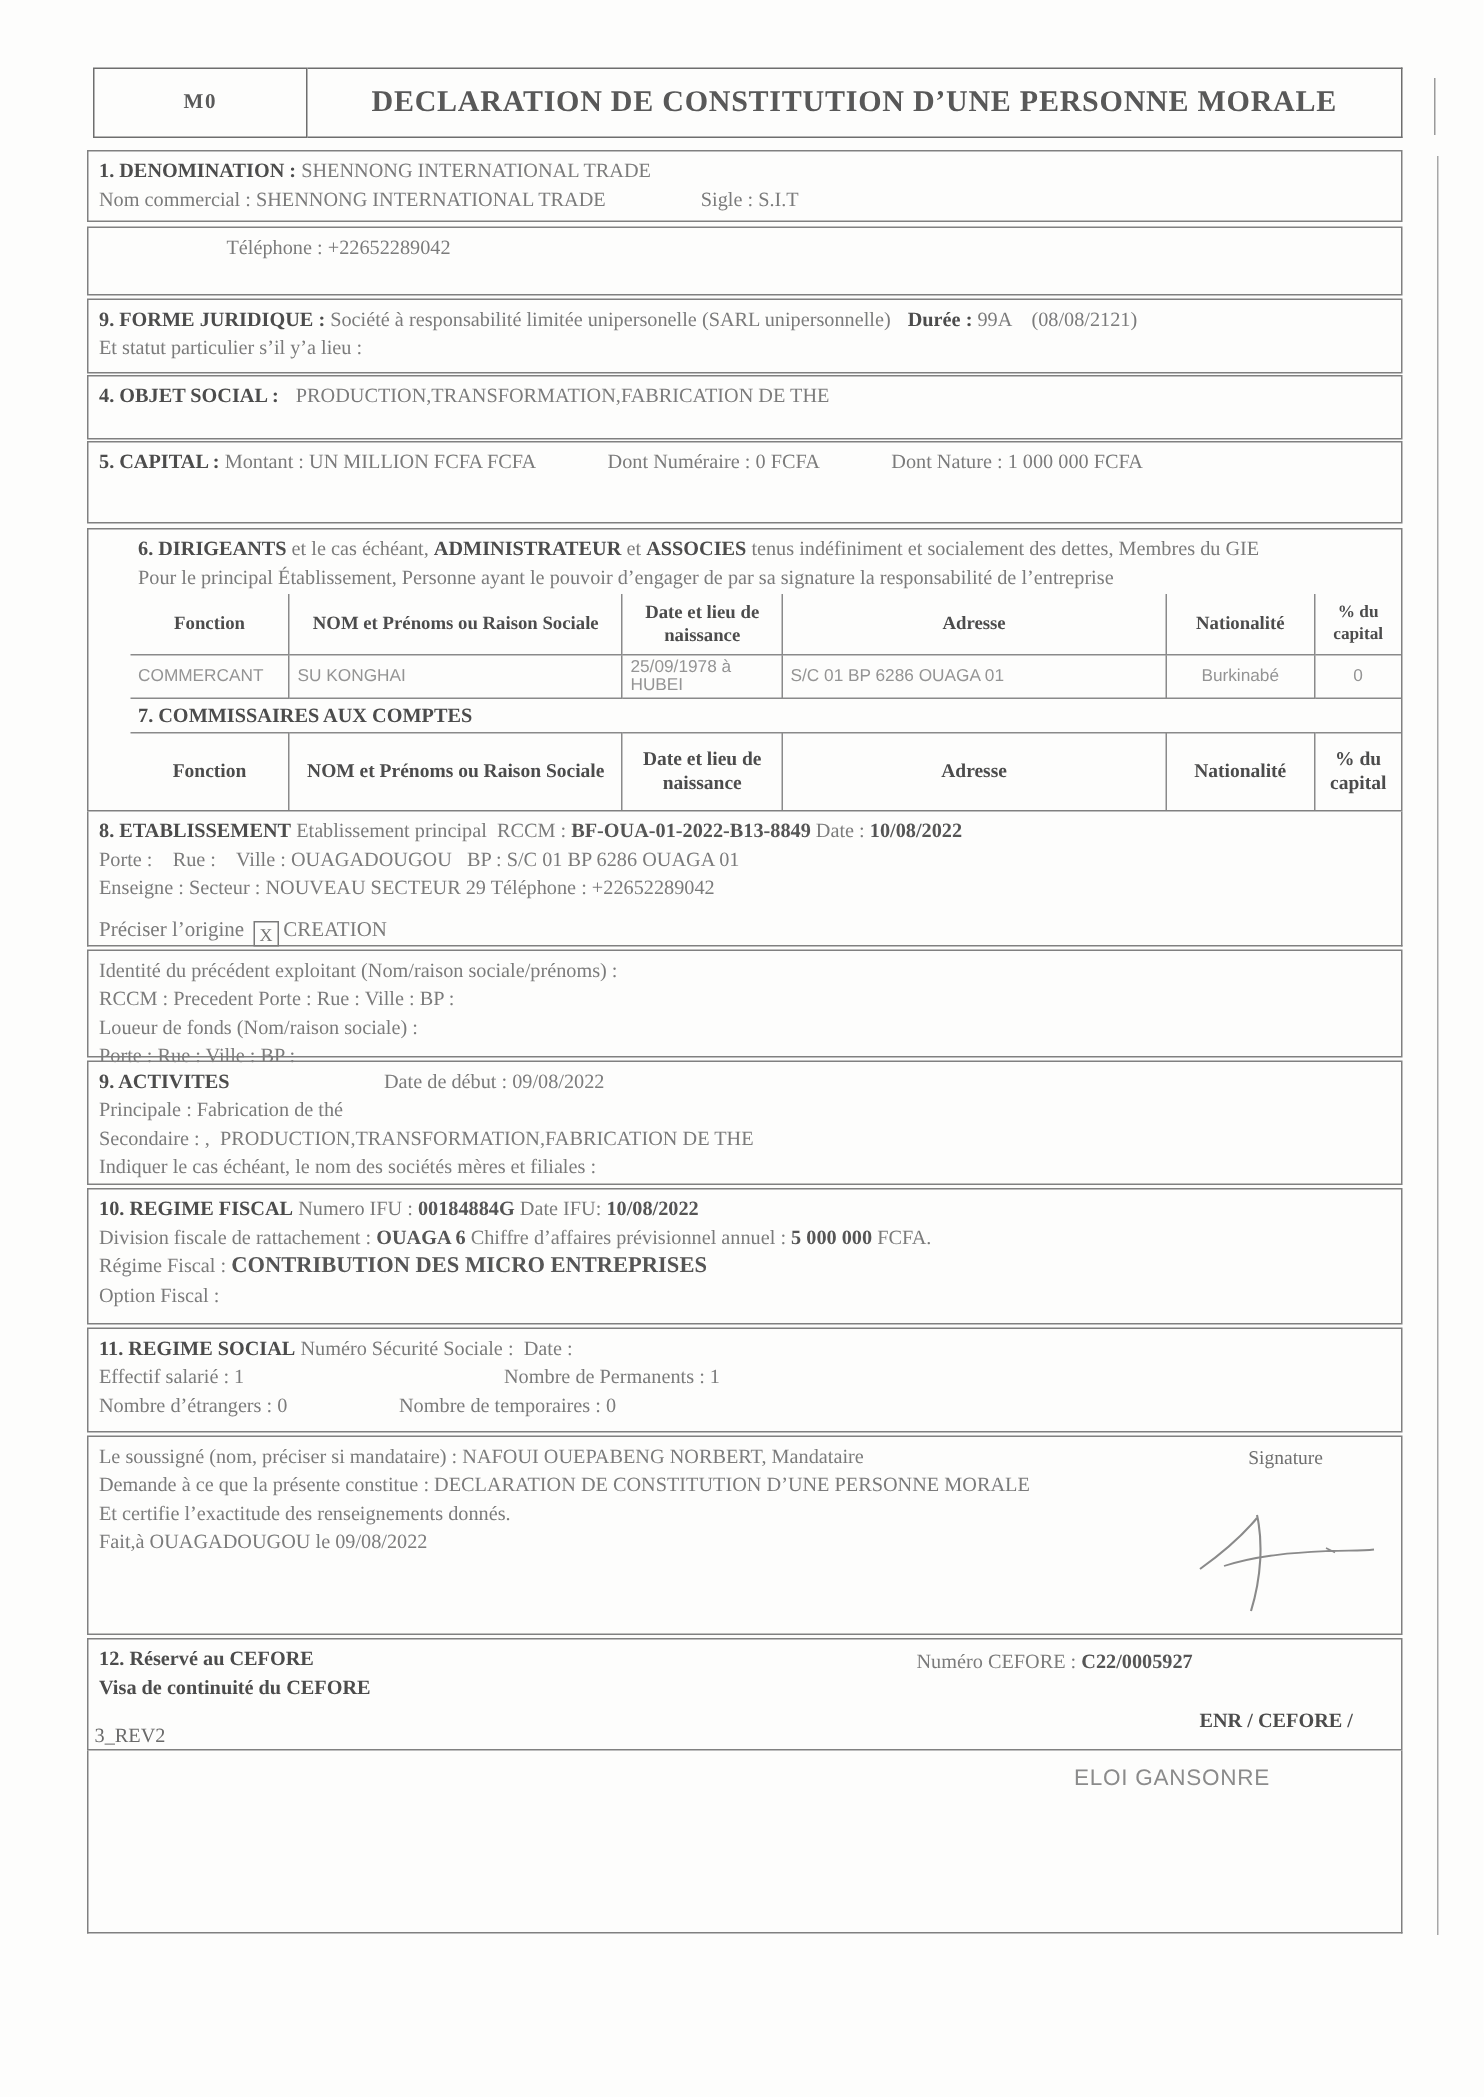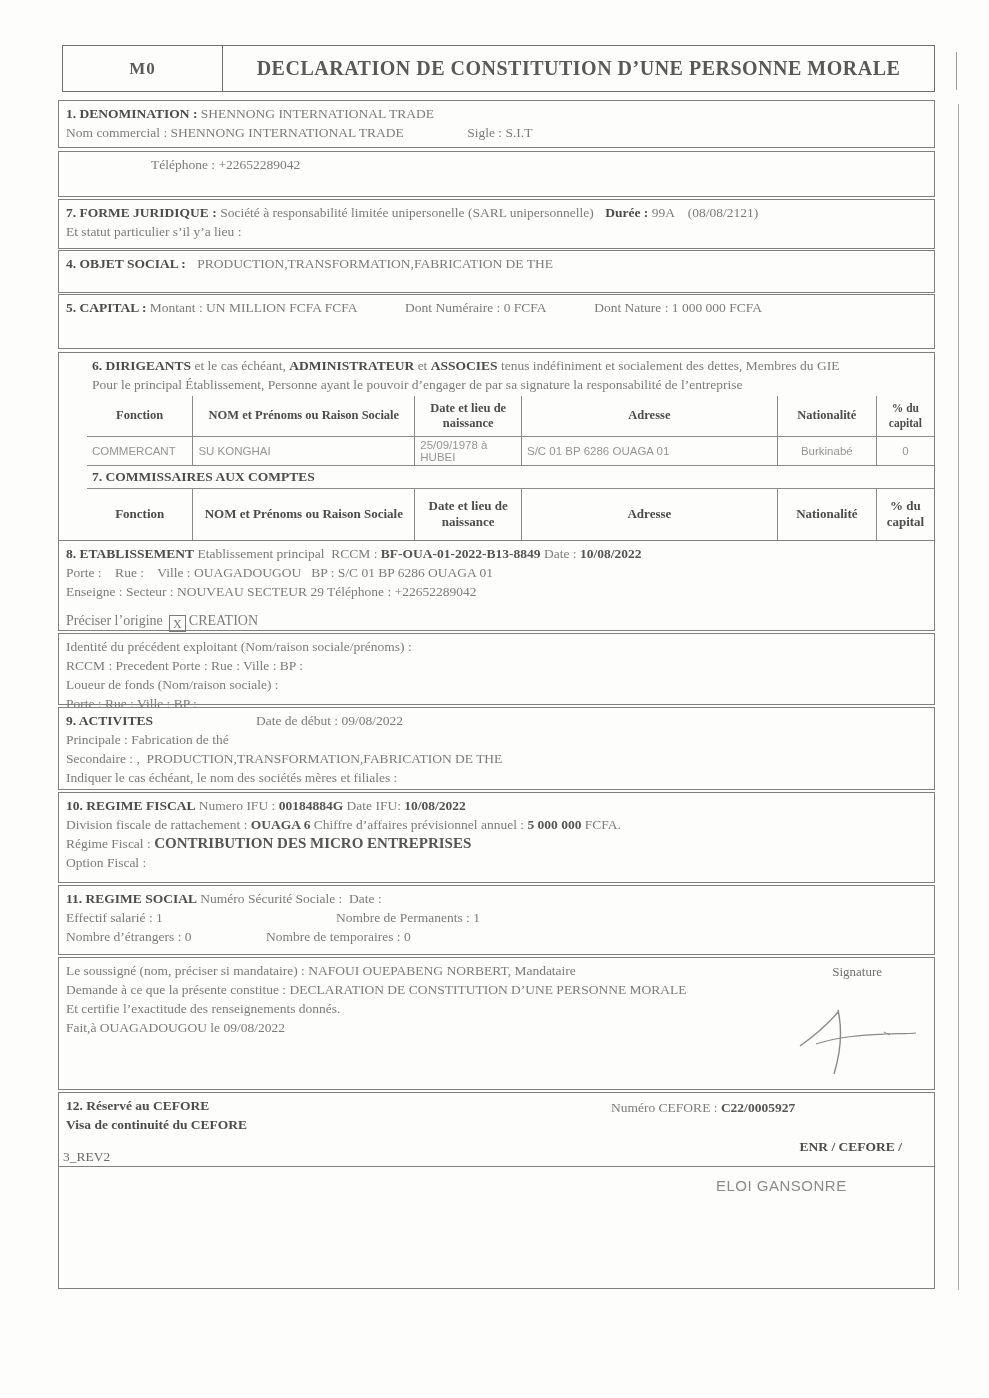--- a/index.html
+++ b/index.html
@@ -7,22 +7,22 @@
   .page { position:relative; width:989px; height:1398px; background:#fdfdfc; margin:0 auto; overflow:hidden; }
 
   
   .scanline-a { position:absolute; left:956px; top:52px; width:1px; height:38px; background:#9a9a9a; }
   .scanline-b { position:absolute; left:958px; top:104px; width:1px; height:1186px; background:#a8a8a8; }
 
   .box { border:1px solid #808080; margin-left:58px; width:877px; padding:3px 7px; position:relative; }
   .nopad { padding:0; }
 
   .hdr { display:flex; margin-left:62px; width:873px; margin-top:45px; height:47px; }
-  .m0box { width:161px; border:1px solid #6e6e6e; display:flex; align-items:center; justify-content:center;
-           font-weight:bold; font-size:17px; color:#5a5a5a; letter-spacing:1px; }
+  .m0box { width:143px; border:1px solid #6e6e6e; display:flex; align-items:center; justify-content:center;
+           font-weight:bold; font-size:14px; color:#5a5a5a; letter-spacing:1px; }
   .titlebox { flex:1; border:1px solid #6e6e6e; border-left:none; display:flex; align-items:center; justify-content:center;
            font-weight:bold; font-size:20px; color:#585858; letter-spacing:0.5px; }
 
   .ln { font-size:13.5px; line-height:19px; color:#7b7b7b; }
   .bl { font-weight:bold; color:#4c4c4c; }
   .bv { font-weight:bold; color:#555555; }
   .tx { color:#7b7b7b; }
   .pre { white-space:pre-wrap; }
 
   table { border-collapse:collapse; width:100%; table-layout:fixed; }
@@ -76,21 +76,21 @@
     <div class="ln"><span class="tx">Nom commercial :</span>
       <span class="tx">SHENNONG INTERNATIONAL TRADE</span>
       <span class="tx gap60">Sigle : S.I.T</span></div>
   </div>
 
   <div class="box" style="margin-top:3px; height:46px;">
     <div class="ln ind85"><span class="tx">Téléphone : +22652289042</span></div>
   </div>
 
   <div class="box" style="margin-top:2px; height:50px;">
-    <div class="ln"><span class="bl">7. FORME JURIDIQUE :</span>
+    <div class="ln"><span class="bl">9. FORME JURIDIQUE :</span>
       <span class="tx">Société à responsabilité limitée unipersonelle (SARL unipersonnelle)</span>
       <span class="bl" style="margin-left:8px;">Durée :</span>
       <span class="tx pre">99A    (08/08/2121)</span></div>
     <div class="ln"><span class="tx">Et statut particulier s’il y’a lieu :</span></div>
   </div>
 
   <div class="box" style="margin-top:1px; height:43px;">
     <div class="ln"><span class="bl">4. OBJET SOCIAL :</span>
       <span class="tx" style="margin-left:8px;">PRODUCTION,TRANSFORMATION,FABRICATION DE THE</span></div>
   </div>

